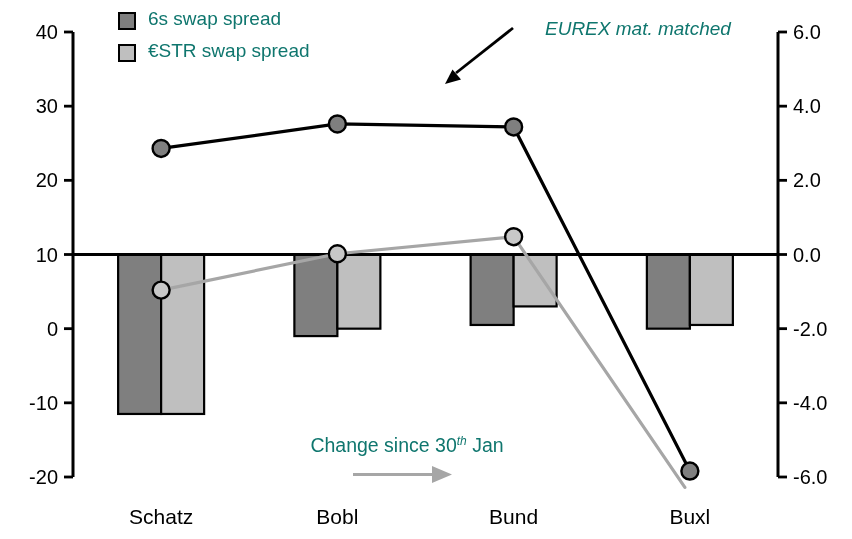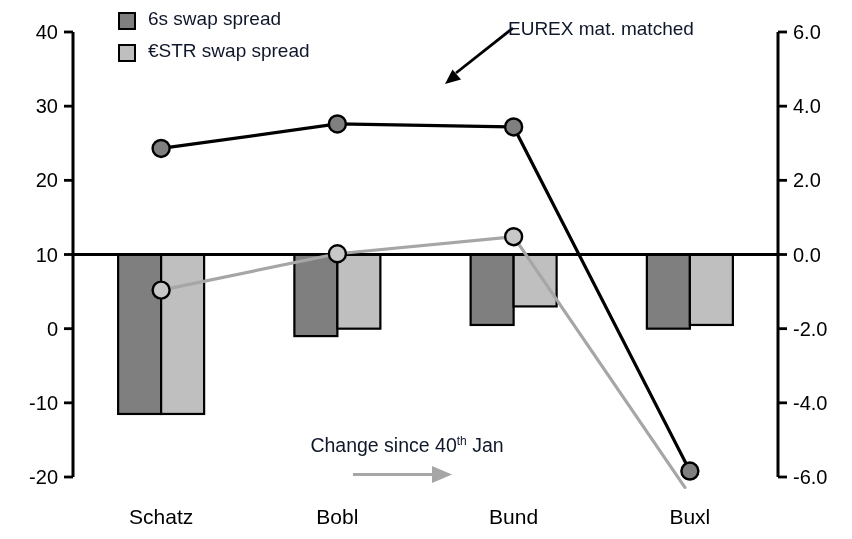--- a/index.html
+++ b/index.html
@@ -2,21 +2,21 @@
 <html><head>
 <meta charset="utf-8">
 <style>
   html, body { margin: 0; padding: 0; background: #ffffff; }
   .stage {
     position: relative;
     width: 852px;
     height: 539px;
     background: #ffffff;
     font-family: "Liberation Sans", "DejaVu Sans", sans-serif;
-    color: #0f172a;
+    color: #0f766e;
     overflow: hidden;
   }
   #chart-svg { position: absolute; left: 0; top: 0; }
   .legend {
     position: absolute;
     left: 118px;
     top: 8px;
     display: flex;
     flex-direction: column;
     gap: 10px;
@@ -24,36 +24,37 @@
   .legend-row { display: flex; align-items: flex-end; gap: 12px; }
   .swatch {
     width: 14px; height: 14px;
     border: 2.2px solid #000;
     box-sizing: content-box;
     flex: 0 0 auto;
   }
   .legend-label { font-size: 19px; line-height: 1.15; white-space: nowrap; }
   .annot-eurex {
     position: absolute;
-    left: 508px;
+    left: 545px;
     top: 16px;
     font-size: 19px;
     line-height: 1.42;
     white-space: nowrap;
+    font-style: italic;
   }
   .annot-change {
     position: absolute;
     left: 282px;
     top: 434px;
     width: 250px;
     text-align: center;
     font-size: 19.5px;
     white-space: nowrap;
   }
-  .annot-change sup { font-size: 12px; vertical-align: super; line-height: 0; }
+  .annot-change sup { font-size: 12px; vertical-align: super; line-height: 0; font-style: italic; }
   text { fill: #000; }
 </style>
 </head>
 <body>
 
 <div class="stage">
 
   <svg id="chart-svg" width="852" height="539" viewBox="0 0 852 539">
       <rect x="118.125" y="254.5" width="43" height="159.45833333333337" fill="#7F7F7F" stroke="#000" stroke-width="2.2"></rect>
       <rect x="294.375" y="254.5" width="43" height="81.58333333333337" fill="#7F7F7F" stroke="#000" stroke-width="2.2"></rect>
@@ -121,15 +122,15 @@
     <div class="legend-row">
       <span class="swatch" style="background: rgb(191, 191, 191);"></span>
       <span class="legend-label">€STR swap spread</span>
     </div>
   </div>
 
   <div class="annot-eurex">
     <div>EUREX mat. matched</div>
   </div>
 
-  <div class="annot-change"><span>Change since 40</span><sup>th</sup><span> Jan</span></div>
+  <div class="annot-change"><span>Change since 30</span><sup>th</sup><span> Jan</span></div>
 
 </div>
 
 </body></html>

